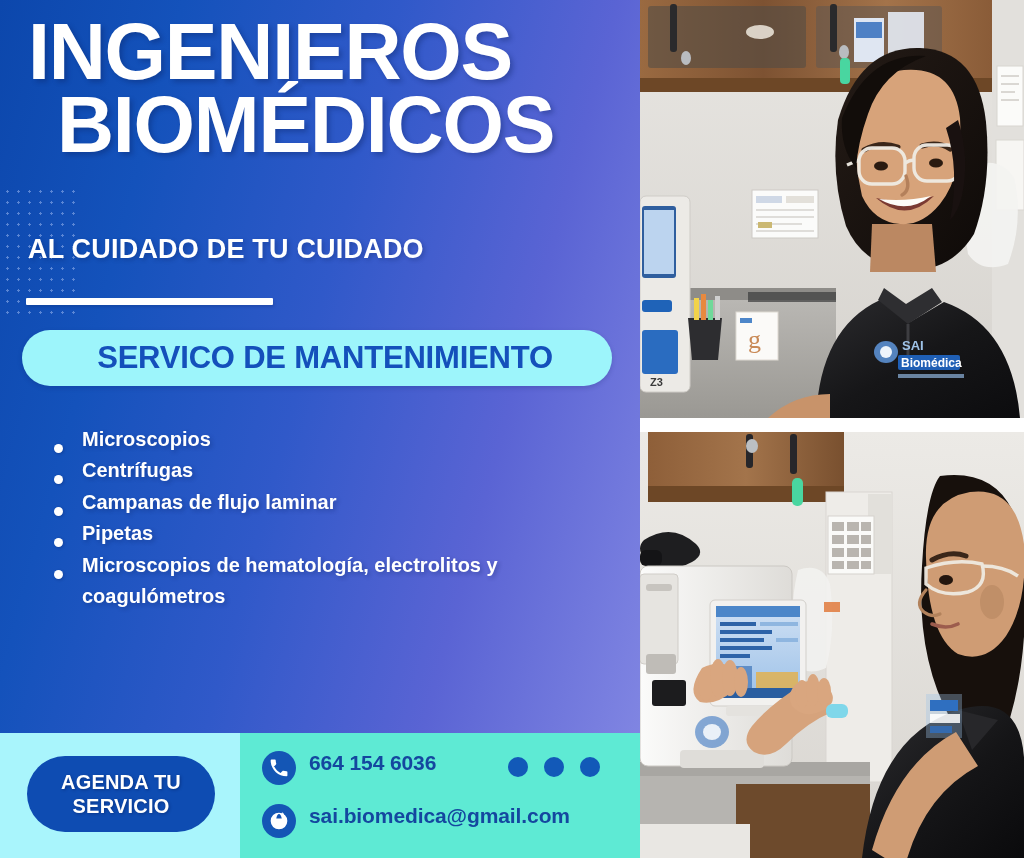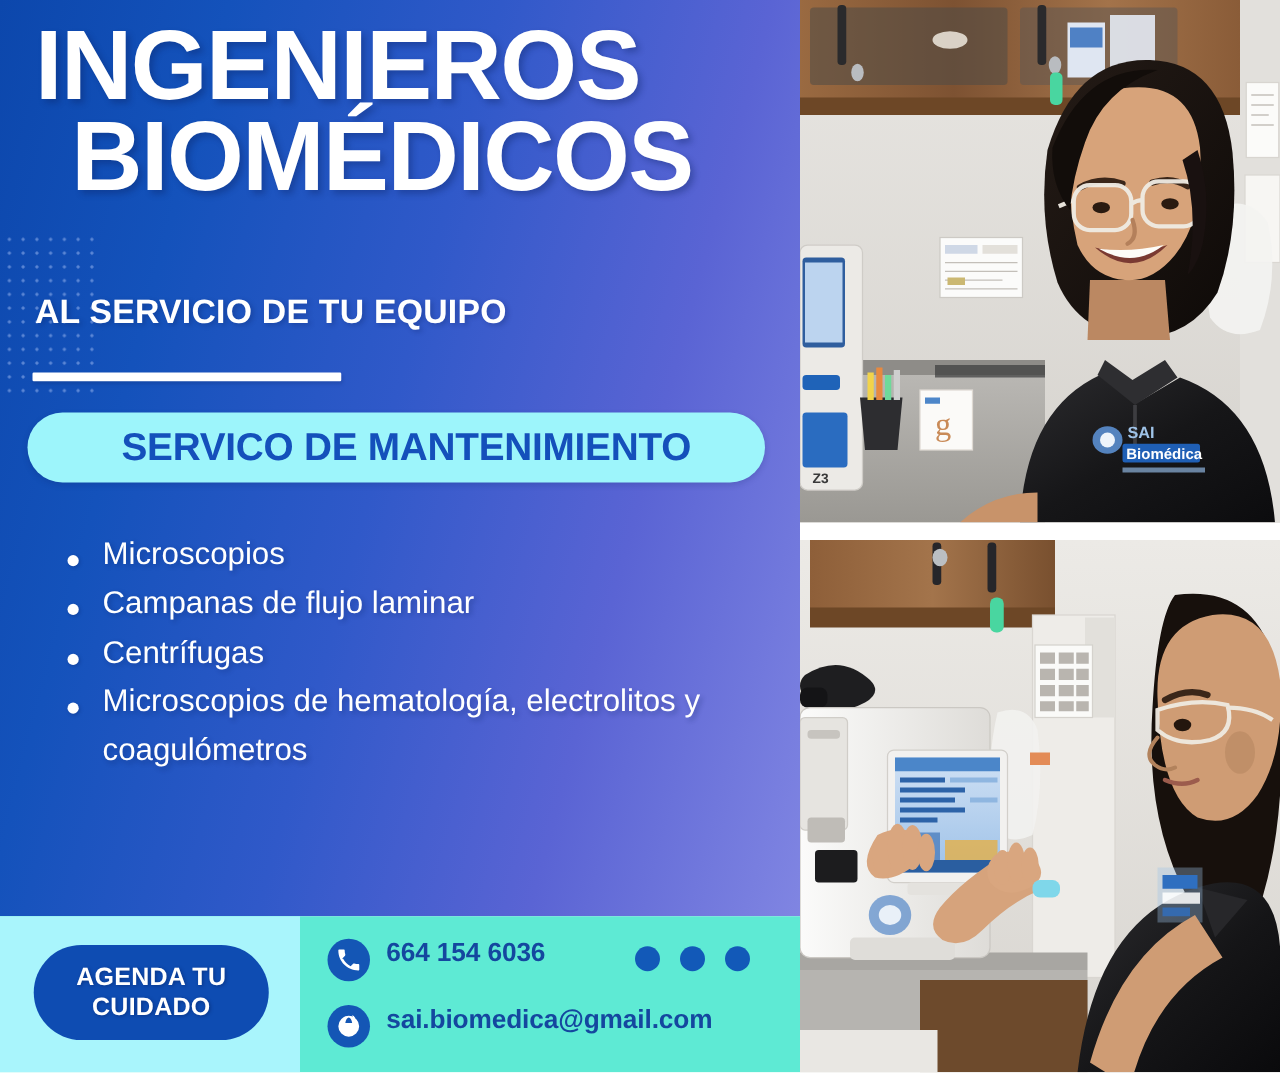--- a/index.html
+++ b/index.html
@@ -55,21 +55,21 @@
   .banner-text {
     color:#1450bb; font-size:31px; font-weight:700; letter-spacing:-.2px;margin-left:16px;
   }
 
   .bullets {
     position:absolute; left:44px; top:424px; width:570px;
     list-style:none;
   }
   .bullets li {
     position:relative;
-    color:#fff; font-size:25px; font-weight:400; line-height:1.57;
+    color:#fff; font-size:20px; font-weight:700; line-height:1.57;
     padding-left:38px;
     text-shadow:2px 2px 4px rgba(10,30,90,.32);
   }
   .bullets li::before {
     content:""; position:absolute; left:10px; top:20px;
     width:9px; height:9px; border-radius:50%; background:#fff;
     box-shadow:1px 1px 3px rgba(10,30,90,.3);
   }
 
   
@@ -120,42 +120,43 @@
 
   <div class="left-panel">
 
     <div class="dotgrid"></div>
 
     <div class="headline">
       <span>INGENIEROS</span>
       <span class="l2">BIOMÉDICOS</span>
     </div>
 
-    <div class="subtitle">AL SERVICIO DE TU EQUIPO</div>
+    <div class="subtitle">AL CUIDADO DE TU CUIDADO</div>
 
     <div class="divider"></div>
 
     <div class="banner">
       <span class="banner-text">SERVICO DE MANTENIMIENTO</span>
     </div>
 
     <ul class="bullets">
       <li>Microscopios</li>
+      <li>Centrífugas</li>
       <li>Campanas de flujo laminar</li>
-      <li>Centrífugas</li>
+      <li>Pipetas</li>
       <li>Microscopios de hematología, electrolitos y coagulómetros</li>
     </ul>
   </div>
 
   <div class="footer">
     <div class="footer-cyan"></div>
 
     <div class="cta">
       <span>AGENDA TU</span>
-      <span>CUIDADO</span>
+      <span>SERVICIO</span>
     </div>
 
     <div class="contact">
       <div class="contact-row">
         <span class="cicon">
           <svg viewBox="0 0 24 24">
               <path d="M6.6 10.8c1.6 3.1 4.1 5.6 7.2 7.2l2.4-2.4c.3-.3.7-.4 1.1-.3 1.2.4 2.5.6 3.8.6.6 0 1 .4 1 1V21c0 .6-.4 1-1 1C10.6 22 2 13.4 2 2.9c0-.6.4-1 1-1h4.1c.6 0 1 .4 1 1 0 1.3.2 2.6.6 3.8.1.4 0 .8-.3 1.1l-2.8 3z"></path>
             </svg>
         </span>
         <span class="ctext">664 154 6036</span>

